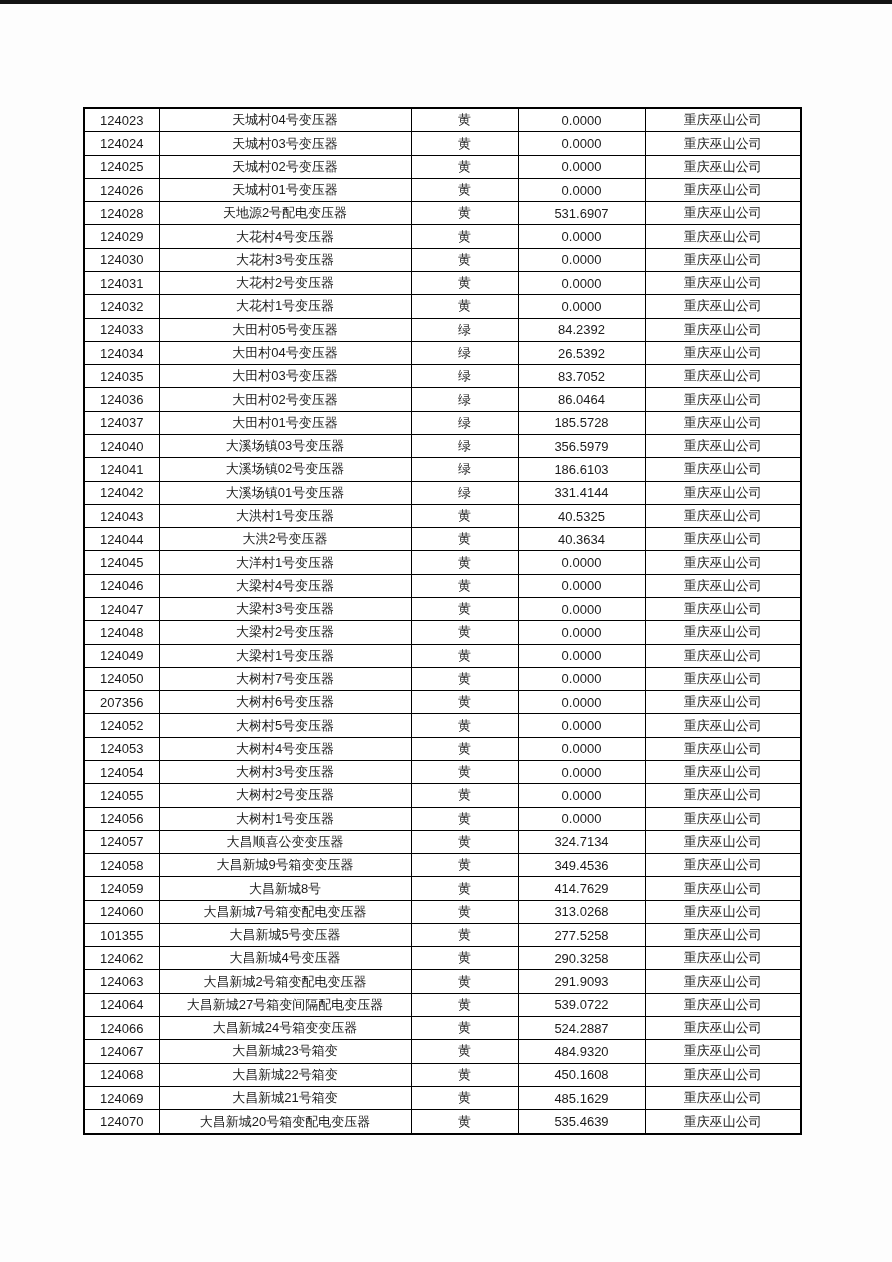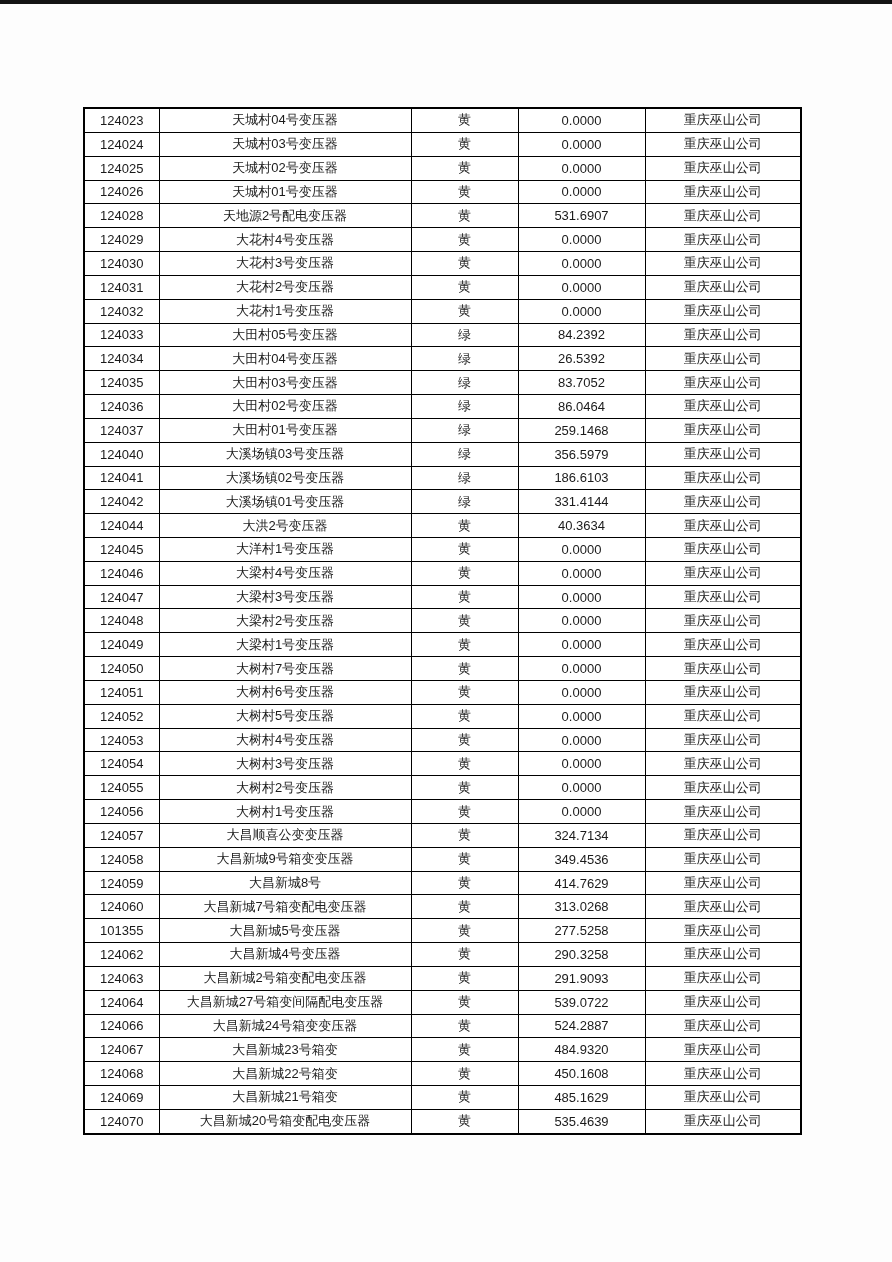--- a/index.html
+++ b/index.html
@@ -154,21 +154,21 @@
           <td>124036</td>
           <td>大田村02号变压器</td>
           <td>绿</td>
           <td>86.0464</td>
           <td>重庆巫山公司</td>
         </tr>
         <tr>
           <td>124037</td>
           <td>大田村01号变压器</td>
           <td>绿</td>
-          <td>259.1468</td>
+          <td>185.5728</td>
           <td>重庆巫山公司</td>
         </tr>
         <tr>
           <td>124040</td>
           <td>大溪场镇03号变压器</td>
           <td>绿</td>
           <td>356.5979</td>
           <td>重庆巫山公司</td>
         </tr>
         <tr>
@@ -179,20 +179,27 @@
           <td>重庆巫山公司</td>
         </tr>
         <tr>
           <td>124042</td>
           <td>大溪场镇01号变压器</td>
           <td>绿</td>
           <td>331.4144</td>
           <td>重庆巫山公司</td>
         </tr>
         <tr>
+          <td>124043</td>
+          <td>大洪村1号变压器</td>
+          <td>黄</td>
+          <td>40.5325</td>
+          <td>重庆巫山公司</td>
+        </tr>
+        <tr>
           <td>124044</td>
           <td>大洪2号变压器</td>
           <td>黄</td>
           <td>40.3634</td>
           <td>重庆巫山公司</td>
         </tr>
         <tr>
           <td>124045</td>
           <td>大洋村1号变压器</td>
           <td>黄</td>
@@ -228,21 +235,21 @@
           <td>重庆巫山公司</td>
         </tr>
         <tr>
           <td>124050</td>
           <td>大树村7号变压器</td>
           <td>黄</td>
           <td>0.0000</td>
           <td>重庆巫山公司</td>
         </tr>
         <tr>
-          <td>124051</td>
+          <td>207356</td>
           <td>大树村6号变压器</td>
           <td>黄</td>
           <td>0.0000</td>
           <td>重庆巫山公司</td>
         </tr>
         <tr>
           <td>124052</td>
           <td>大树村5号变压器</td>
           <td>黄</td>
           <td>0.0000</td>

